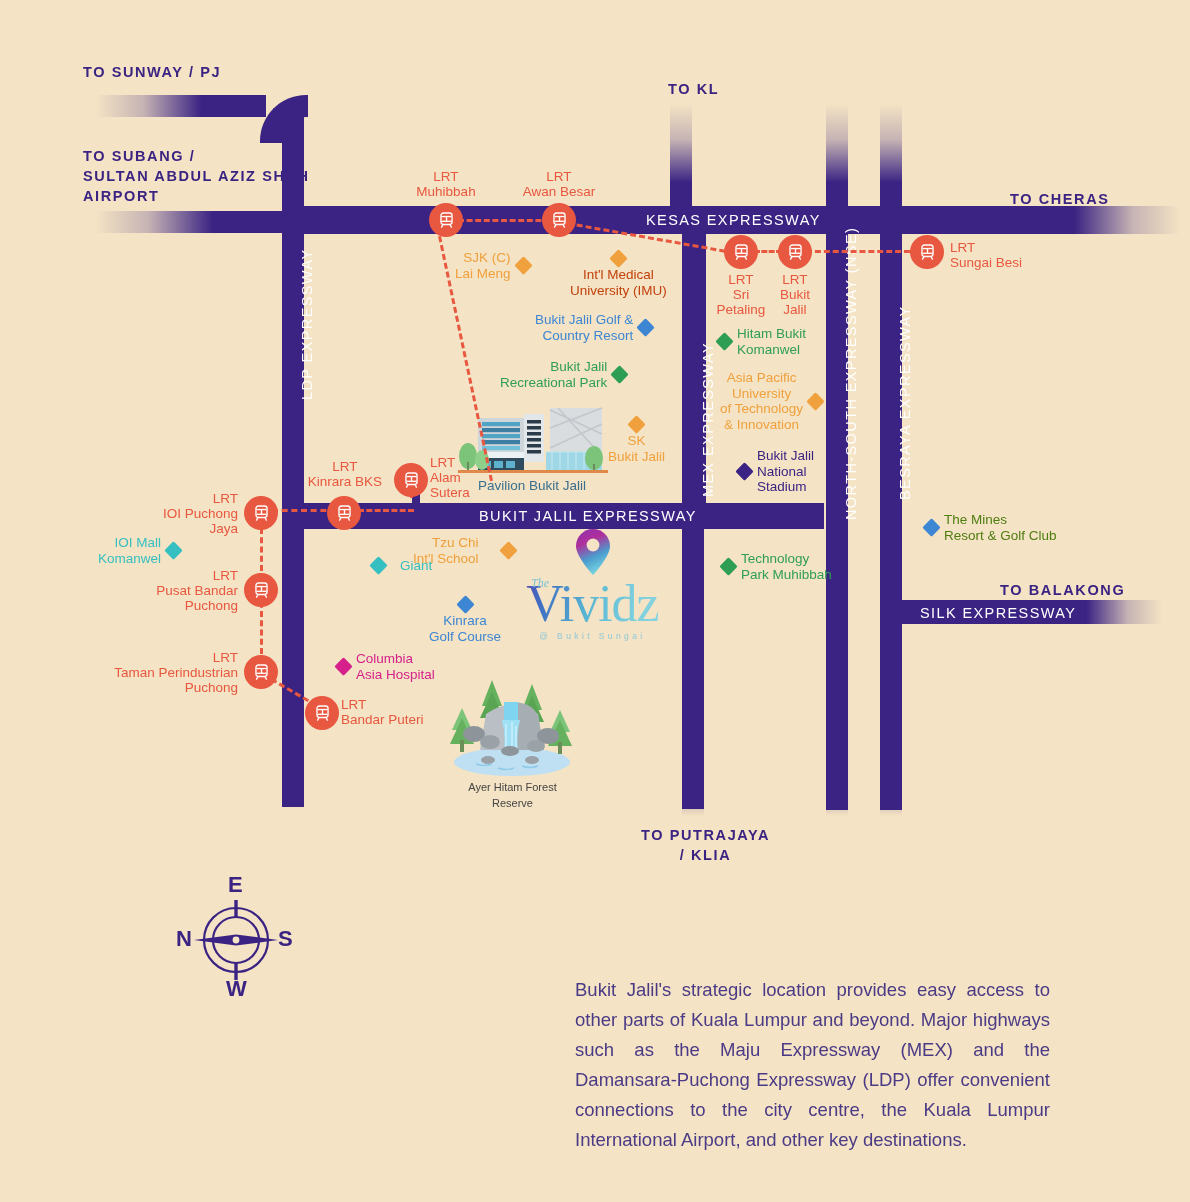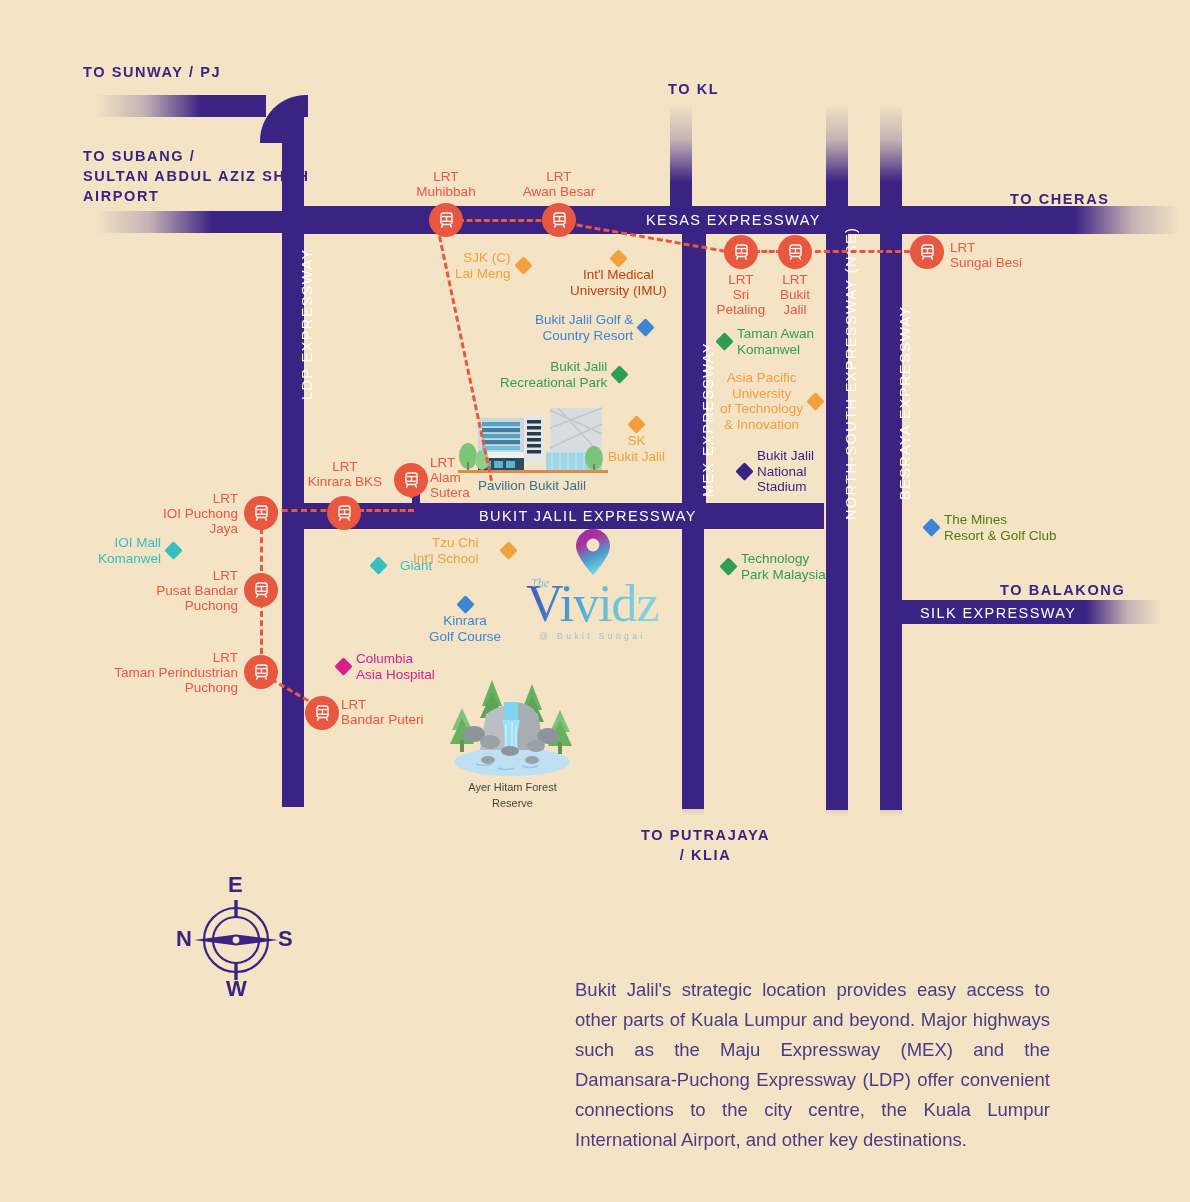--- a/index.html
+++ b/index.html
@@ -345,21 +345,21 @@
   </div>
 
   <div class="poi" style="left:608px;top:418px;flex-direction:column;align-items:center;gap:2px;">
     <span class="dia" style="background:#f0a03c"></span>
     <span class="txt" style="color:#f0a03c;white-space:pre;text-align:center;"><span>SK
 Bukit Jalil</span></span>
   </div>
 
   <div class="poi" style="left:718px;top:326px;">
     <span class="dia" style="background:#2f9e55"></span>
-    <span class="txt" style="color:#2f9e55;white-space:pre;"><span>Taman Awan
+    <span class="txt" style="color:#2f9e55;white-space:pre;"><span>Hitam Bukit
 Komanwel</span></span>
   </div>
 
   <div class="poi rev" style="left:720px;top:370px;">
     <span class="dia" style="background:#f0a03c"></span>
     <span class="txt" style="color:#f0a03c;white-space:pre;text-align:center;"><span>Asia Pacific
 University
 of Technology
 &amp; Innovation</span></span>
   </div>
@@ -402,21 +402,21 @@
 
   <div class="poi" style="left:337px;top:651px;">
     <span class="dia" style="background:#d6218c"></span>
     <span class="txt" style="color:#d6218c;white-space:pre;"><span>Columbia
 Asia Hospital</span></span>
   </div>
 
   <div class="poi" style="left:722px;top:551px;">
     <span class="dia" style="background:#2f9e55"></span>
     <span class="txt" style="color:#2f9e55;white-space:pre;"><span>Technology
-Park Malaysia</span></span>
+Park Muhibbah</span></span>
   </div>
 
   <svg id="pavilion" viewBox="0 0 160 72">
     <rect x="98" y="4" width="52" height="62" fill="#d9dde0"></rect>
     <path d="M98 6 L150 30 M98 24 L150 4 M106 4 L150 52 M98 44 L150 20" stroke="#c2c7cb" stroke-width="1.6" fill="none"></path>
     <rect x="26" y="14" width="46" height="40" fill="#cfd6db"></rect>
     <rect x="30" y="18" width="38" height="4.2" fill="#4fa4c4"></rect>
     <rect x="30" y="24" width="38" height="4.2" fill="#3d7fa3"></rect>
     <rect x="30" y="30" width="38" height="4.2" fill="#4fa4c4"></rect>
     <rect x="30" y="36" width="38" height="4.2" fill="#3d7fa3"></rect>

